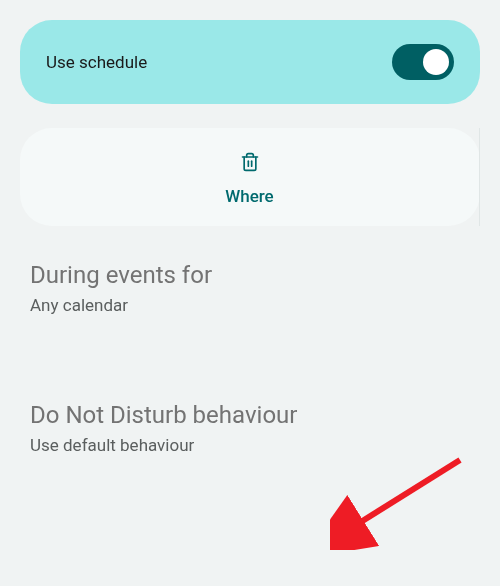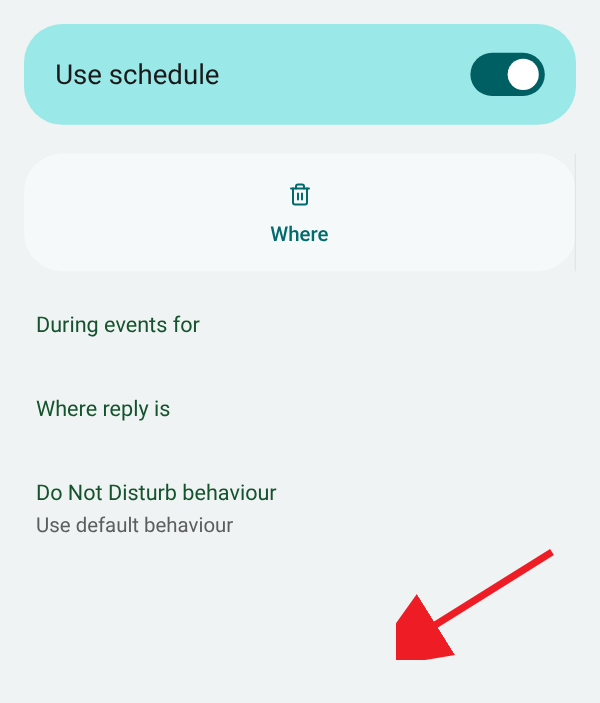--- a/index.html
+++ b/index.html
@@ -18,21 +18,21 @@
     .schedule-card {
       background: #9ae8e8;
       border-radius: 32px;
       padding: 24px 26px;
       display: flex;
       align-items: center;
       justify-content: space-between;
       margin-bottom: 24px;
     }
     .schedule-label {
-      font-size: 23px;
+      font-size: 17px;
       color: #1a1a1a;
       font-weight: 400;
     }
     .toggle {
       width: 62px;
       height: 36px;
       background: #005f63;
       border-radius: 18px;
       position: relative;
       cursor: pointer;
@@ -76,22 +76,22 @@
       font-size: 17px;
       color: #006a6e;
       font-weight: 500;
     }
     .setting-item {
       padding: 5px 10px;
       margin-bottom: 33px;
       cursor: pointer;
     }
     .setting-title {
-      font-size: 18px;
-      color: #14532d;
+      font-size: 24px;
+      color: #737373;
       font-weight: 400;
       margin-bottom: 6px;
     }
     .setting-subtitle {
       font-size: 17px;
       color: #5a5e5e;
       font-weight: 400;
     }
     .arrow-annotation {
       position: absolute;
@@ -119,24 +119,24 @@
         <line x1="10" y1="11" x2="10" y2="17"></line>
         <line x1="14" y1="11" x2="14" y2="17"></line>
       </svg>
     </div>
     <span class="action-label">Where</span>
   </div>
 </div>
 
 <div class="setting-item">
   <div class="setting-title">During events for</div>
+  <div class="setting-subtitle">Any calendar</div>
 </div>
 
 <div class="setting-item">
-  <div class="setting-title">Where reply is</div>
 </div>
 
 <div class="setting-item">
   <div class="setting-title">Do Not Disturb behaviour</div>
   <div class="setting-subtitle">Use default behaviour</div>
 </div>
 
 <svg class="arrow-annotation" width="140" height="100" viewBox="0 0 140 100">
   <defs>
     <marker id="arrowhead" markerWidth="12" markerHeight="12" refX="3" refY="5" orient="auto">

